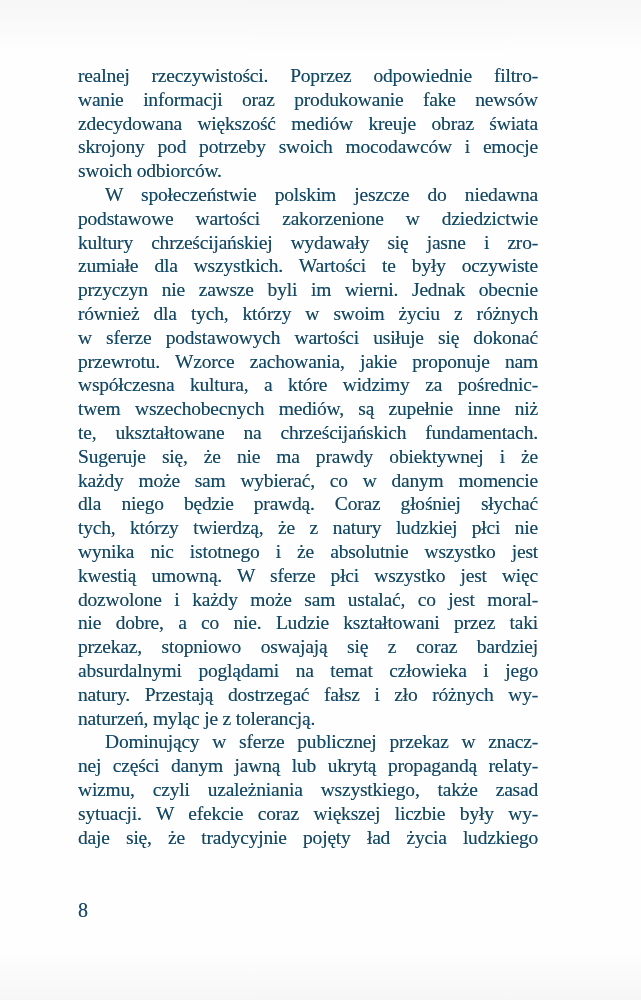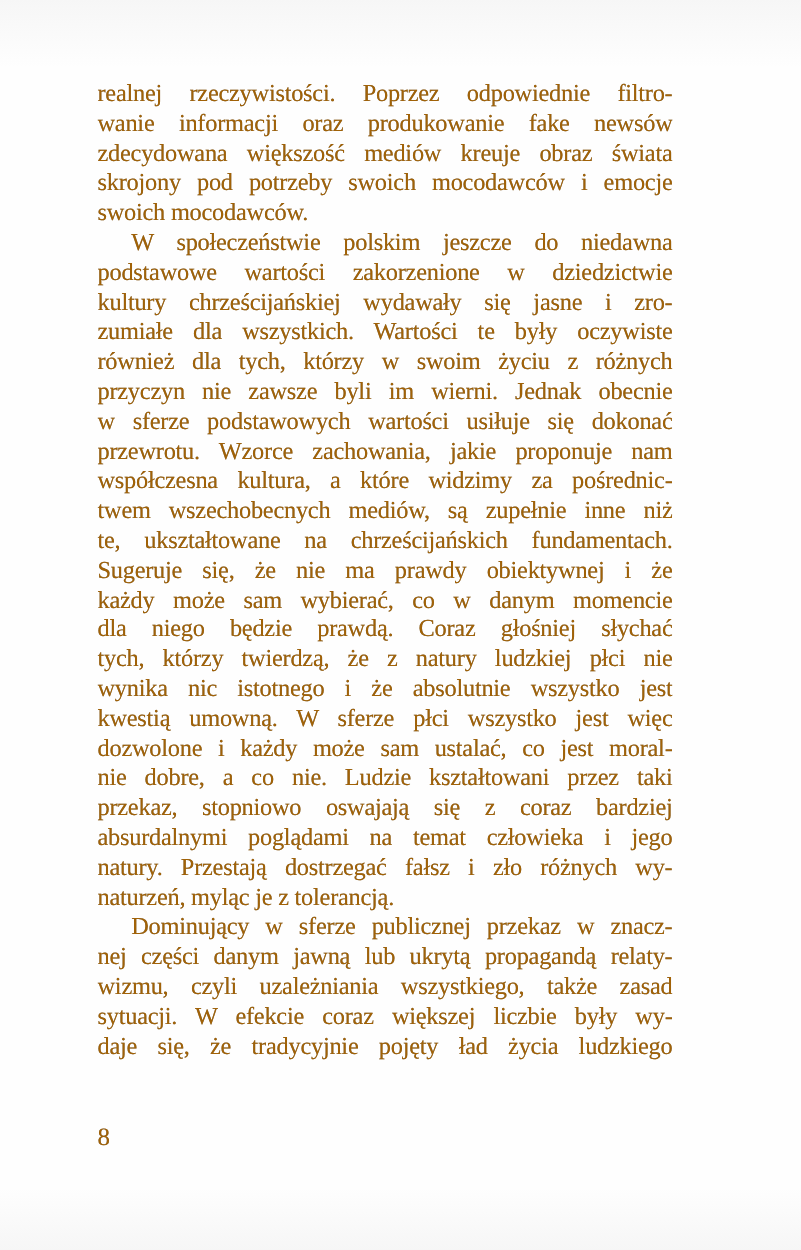--- a/index.html
+++ b/index.html
@@ -7,21 +7,21 @@
     padding: 0;
     background: #ffffff;
   }
   .page {
     position: relative;
     width: 641px;
     height: 1000px;
     background: #fefefe;
     overflow: hidden;
     font-family: "Liberation Serif", "DejaVu Serif", serif;
-    color: #a16207;
+    color: #0c4a6e;
   }
   
   .scan-edge-top {
     position: absolute;
     left: 0; top: 0;
     width: 100%; height: 55px;
     background: linear-gradient(to bottom, rgba(120,120,120,0.06), rgba(120,120,120,0.0));
     pointer-events: none;
   }
   .scan-edge-bottom {
@@ -68,27 +68,27 @@
 
 <div class="page">
   <div class="scan-edge-top"></div>
   <div class="scan-edge-bottom"></div>
 
   <div class="textblock">
       <div class="line">realnej rzeczywistości. Poprzez odpowiednie filtro-</div>
       <div class="line">wanie informacji oraz produkowanie fake newsów</div>
       <div class="line">zdecydowana większość mediów kreuje obraz świata</div>
       <div class="line">skrojony pod potrzeby swoich mocodawców i emocje</div>
-      <div class="line last">swoich mocodawców.</div>
+      <div class="line last">swoich odbiorców.</div>
       <div class="line indent">W społeczeństwie polskim jeszcze do niedawna</div>
       <div class="line">podstawowe wartości zakorzenione w dziedzictwie</div>
       <div class="line">kultury chrześcijańskiej wydawały się jasne i zro-</div>
       <div class="line">zumiałe dla wszystkich. Wartości te były oczywiste</div>
+      <div class="line">przyczyn nie zawsze byli im wierni. Jednak obecnie</div>
       <div class="line">również dla tych, którzy w swoim życiu z różnych</div>
-      <div class="line">przyczyn nie zawsze byli im wierni. Jednak obecnie</div>
       <div class="line">w sferze podstawowych wartości usiłuje się dokonać</div>
       <div class="line">przewrotu. Wzorce zachowania, jakie proponuje nam</div>
       <div class="line">współczesna kultura, a które widzimy za pośrednic-</div>
       <div class="line">twem wszechobecnych mediów, są zupełnie inne niż</div>
       <div class="line">te, ukształtowane na chrześcijańskich fundamentach.</div>
       <div class="line">Sugeruje się, że nie ma prawdy obiektywnej i że</div>
       <div class="line">każdy może sam wybierać, co w danym momencie</div>
       <div class="line">dla niego będzie prawdą. Coraz głośniej słychać</div>
       <div class="line">tych, którzy twierdzą, że z natury ludzkiej płci nie</div>
       <div class="line">wynika nic istotnego i że absolutnie wszystko jest</div>

